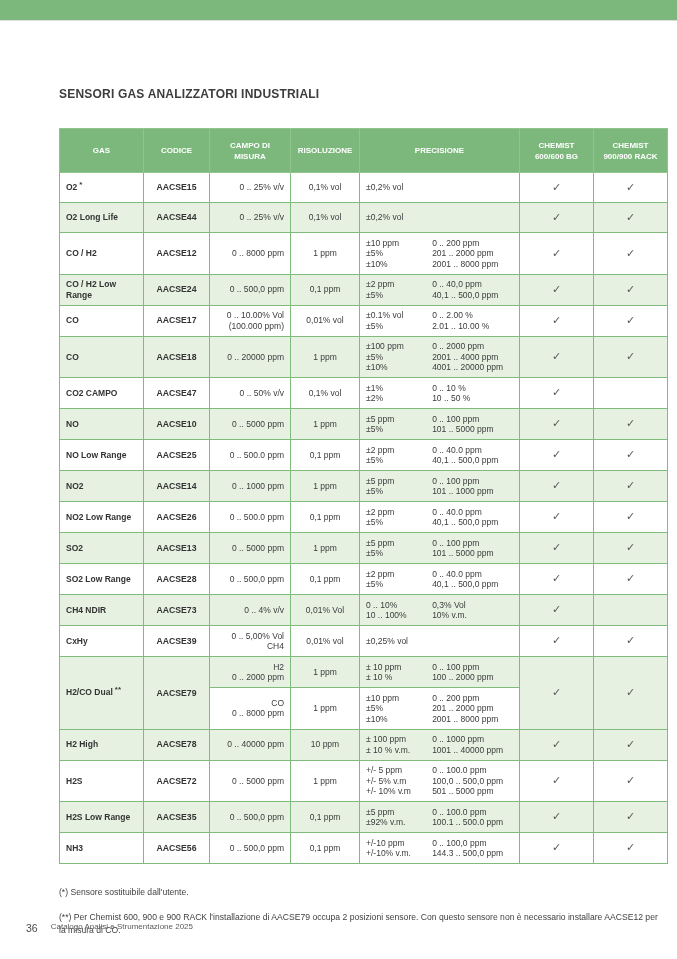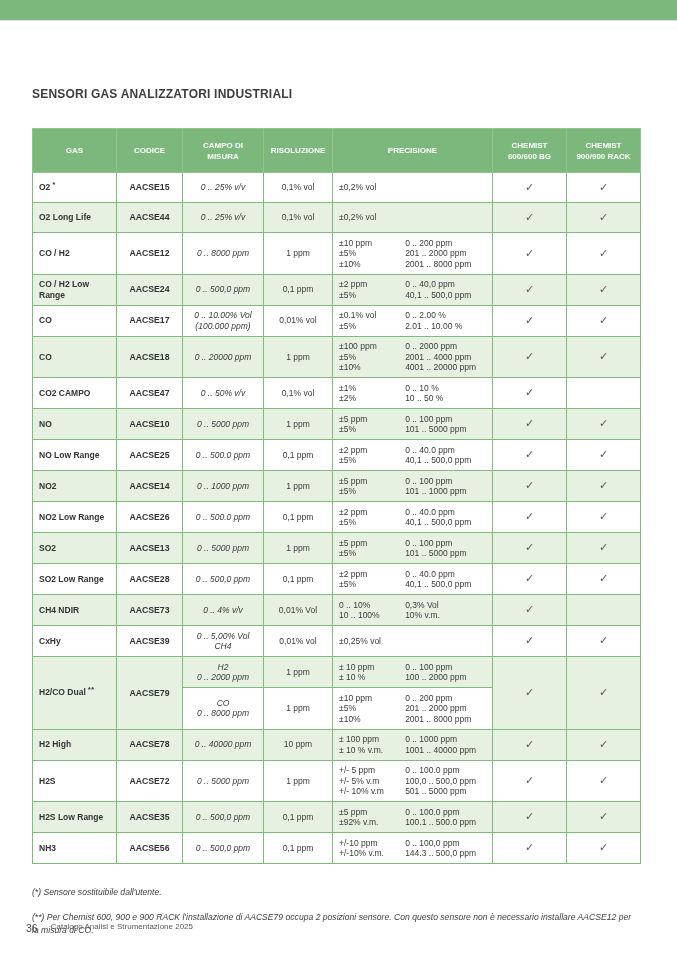--- a/index.html
+++ b/index.html
@@ -9,21 +9,21 @@
     font-family:"Liberation Sans","DejaVu Sans",sans-serif;
     color:#3e3e3e;
     position:relative;
     overflow:hidden;
   }
   .top-bar {
     width:677px; height:21px;
     background:#7cb87c;
     border-bottom:1px solid #dedede;
   }
-  .content { padding:0 29px 0 32px; }
+  .content { padding:0 29px 0 59px; }
   .page-title {
     margin-top:66px;
     font-size:12px;
     font-weight:bold;
     color:#3d3d3d;
     letter-spacing:.2px;
   }
   table.sensors {
     margin-top:27px;
     width:608px;
@@ -50,29 +50,28 @@
     color:#3b3b3b;
     padding:4.5px 6px;
     height:30px;
     vertical-align:middle;
   }
   td.shade { background:#e6f1e2; }
   td.c-gas { text-align:left; }
   .gas-label { font-weight:bold; color:#333; }
   .gas-sup { font-size:8px; font-weight:bold; position:relative; top:-3px; margin-left:2px; }
   td.c-cod { text-align:center; font-weight:bold; color:#333; font-size:8.7px; }
-  td.c-campo { text-align:center;font-style:italic; }
+  td.c-campo { text-align:right; }
   td.c-ris { text-align:center; }
   td.c-prec { text-align:left; }
   .prec-grid { display:grid; grid-template-columns:45% 55%; }
   .prec-tol, .prec-range { white-space:nowrap; }
   td.c-check { text-align:center; }
   .check { font-size:11px; color:#555; }
   .footnote {
-    font-style:italic;
     font-size:8.6px;
     color:#3f3f3f;
     line-height:13px;
     width:604px;
   }
   .footnote-1 { margin-top:22px; }
   .footnote-2 { margin-top:12px; }
   .page-footer {
     position:absolute;
     left:26px; top:922px;

